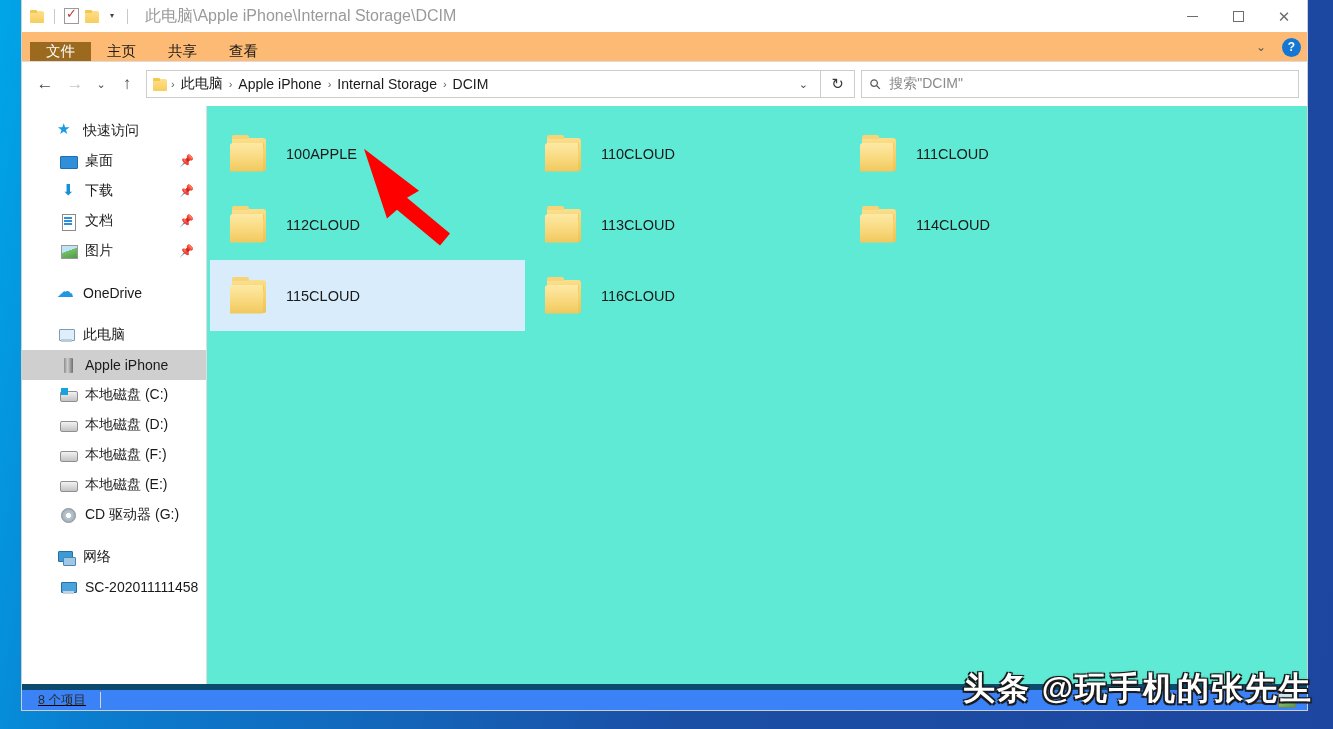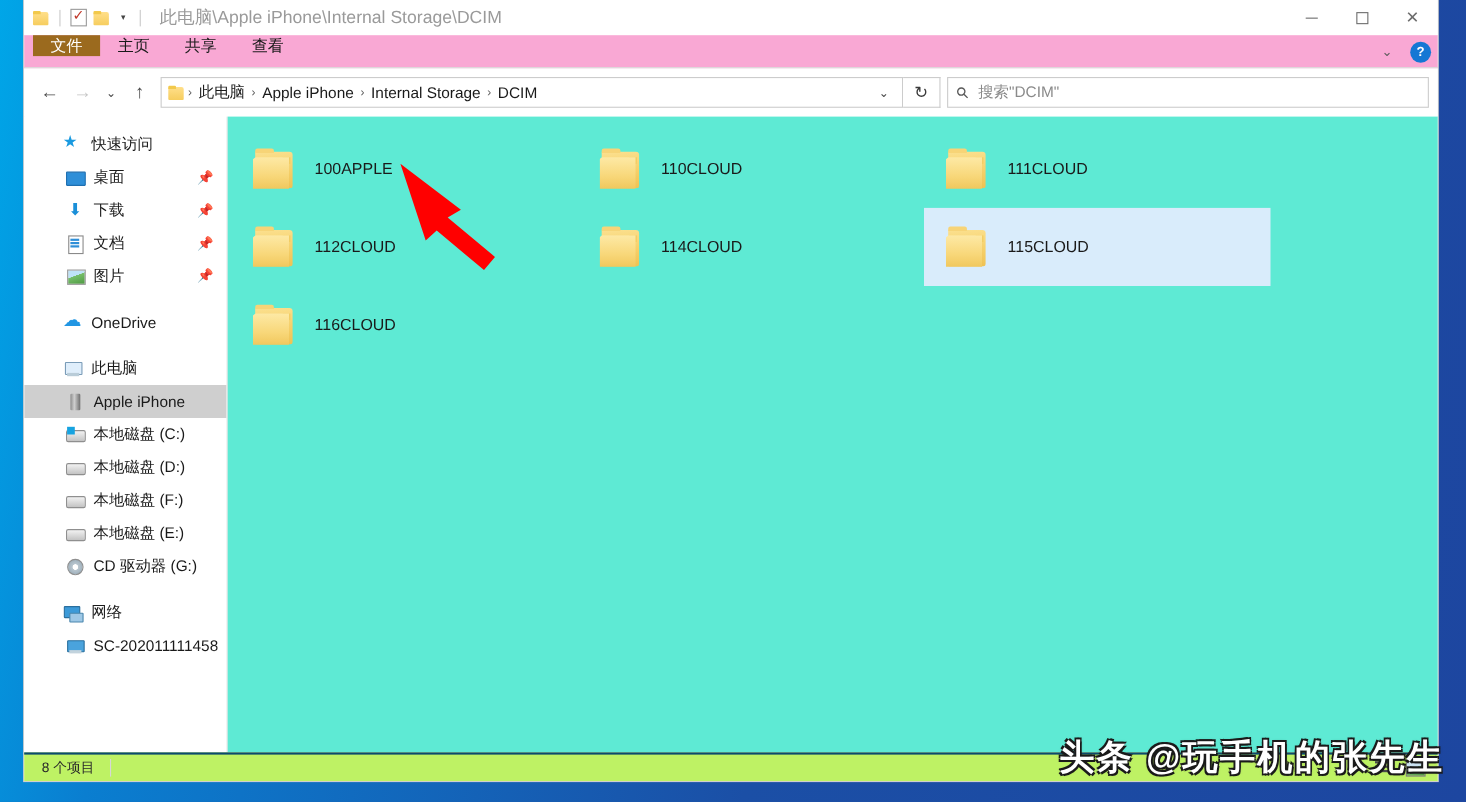--- a/index.html
+++ b/index.html
@@ -70,22 +70,22 @@
     width: 46px; height: 32px; display: flex; align-items: center; justify-content: center;
     color: #5a5a5a; font-size: 13px;
   }
   .glyph-min { width: 11px; height: 1px; background: #6d6d6d; }
   .glyph-max { width: 11px; height: 11px; border: 1px solid #6d6d6d; }
   .glyph-close { font-size: 15px; color:#6d6d6d; line-height: 1; }
 
   
   #ribbon {
     height: 30px; flex: 0 0 30px;
-    display: flex; align-items: flex-start;
-    background: #f9a8d4;
+    display: flex; align-items: flex-end;
+    background: #fdba74;
     border-bottom: 1px solid #dcdcdc;
     position: relative;
   }
   .tab {
     display: flex; align-items: center; justify-content: center;
     padding: 0 16px; font-size: 14.5px; color: #1a1a1a;
     min-width: 56px;
   }
   .tab.file {
     background: #9b6a1e; color: #ffffff; font-weight: normal;
@@ -278,24 +278,24 @@
 
   
   #arrow-annotation {
     position: absolute; left: 0; top: 0; width: 100%; height: 100%;
     pointer-events: none;
   }
 
   
   #statusbar {
     height: 26px; flex: 0 0 26px;
-    border-top: 2px solid #0c4a6e;
-    background: #bef264;
+    border-top: 6px solid #0c4a6e;
+    background: #3b82f6;
     display: flex; align-items: center;
-    padding-left: 16px; position: relative;
+    padding-left: 16px; position: relative; text-decoration: underline;
   }
   .status-text { font-size: 12.5px; color: #2a2a2a; }
   .status-div { width: 1px; height: 16px; background: #d6d6d6; margin-left: 14px; }
   .view-btns {
     position: absolute; right: 10px; top: 50%; transform: translateY(-50%);
     display: flex; gap: 6px; align-items: center;
   }
   .view-btn { width: 22px; height: 20px; position: relative; }
   .view-btn.details::before {
     content:""; position:absolute; left:3px; top:4px; width:15px; height:2px;
@@ -506,20 +506,29 @@
         <div class="file-item">
           <span class="folder-icon">
             <span class="back"></span>
               <span class="tabtop"></span>
               <span class="notch"></span>
               <span class="front"></span>
           </span>
           <span class="file-name">112CLOUD</span>
         </div>
 
+        <div class="file-item">
+          <span class="folder-icon">
+            <span class="back"></span>
+              <span class="tabtop"></span>
+              <span class="notch"></span>
+              <span class="front"></span>
+          </span>
+          <span class="file-name">113CLOUD</span>
+        </div>
 
         <div class="file-item">
           <span class="folder-icon">
             <span class="back"></span>
               <span class="tabtop"></span>
               <span class="notch"></span>
               <span class="front"></span>
           </span>
           <span class="file-name">114CLOUD</span>
         </div>

